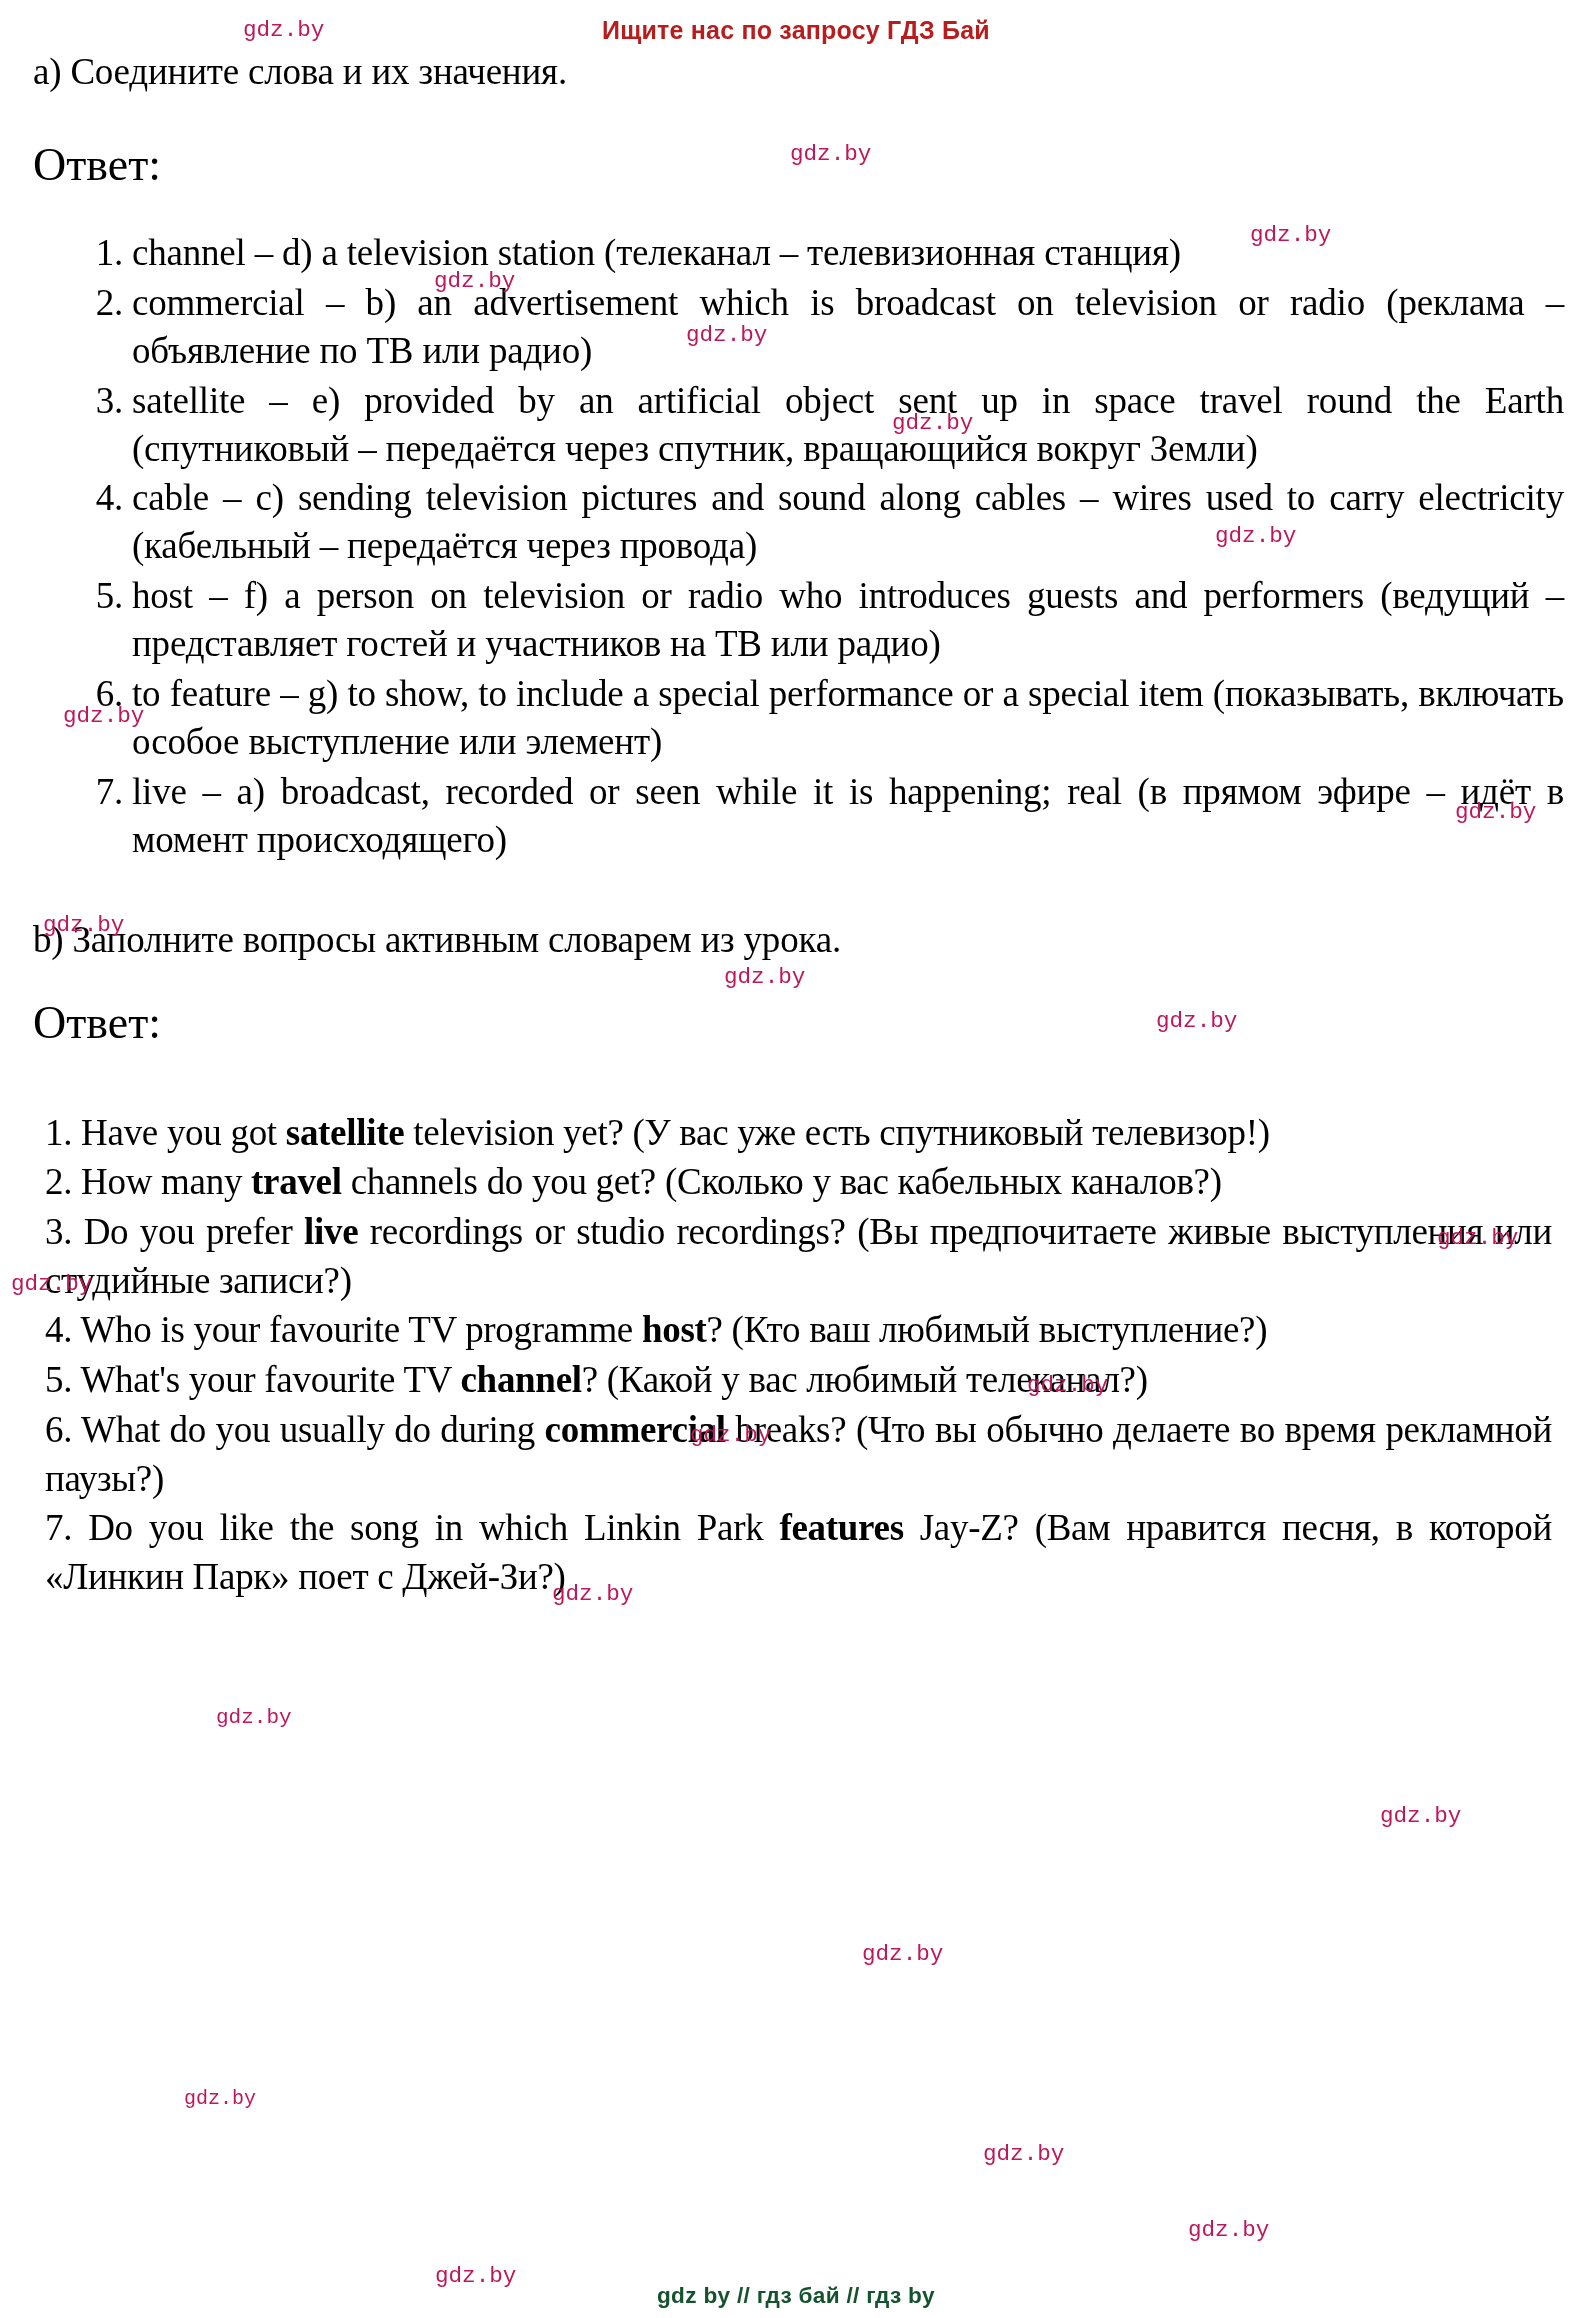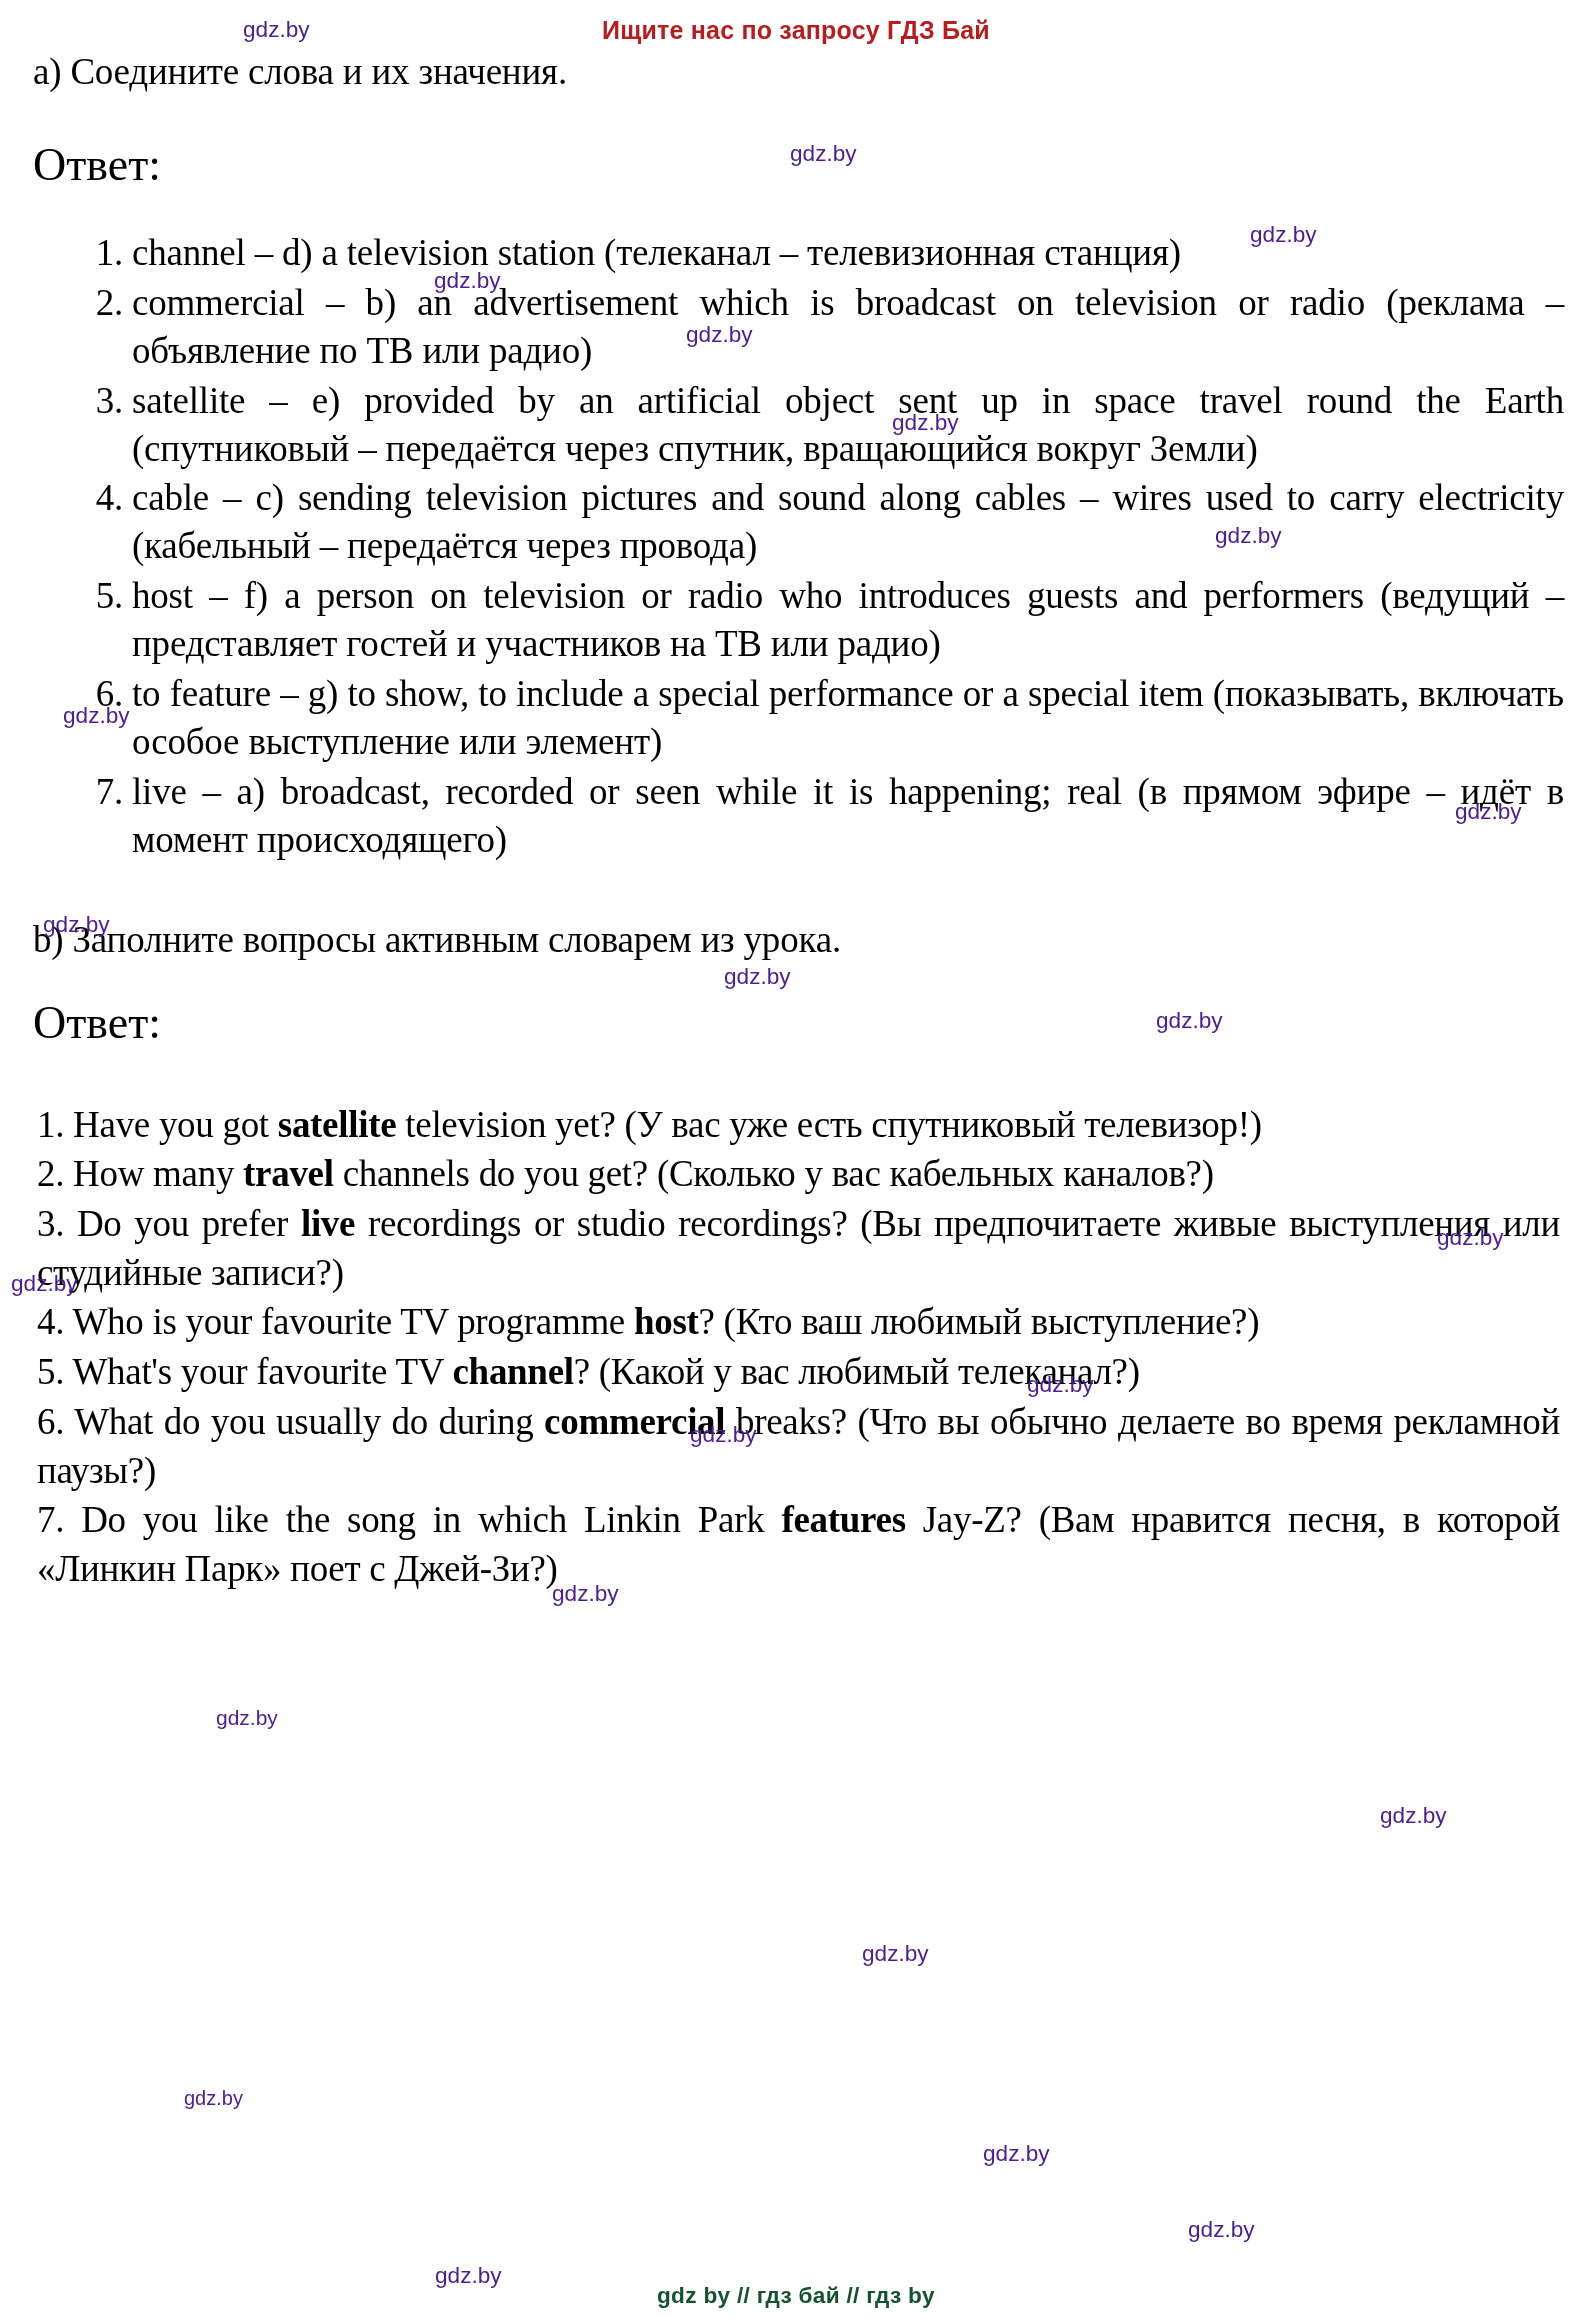--- a/index.html
+++ b/index.html
@@ -91,40 +91,40 @@
     top: 0;
     width: 38px;
     text-align: right;
   }
   ol.match-list > li .txt {
     display: block;
   }
 
   
   ol.q-list {
-    margin: 4px;
+    margin: 12px;
     padding: 0;
     list-style: none;
     font-size: 37px;
     line-height: 1.32;
   }
   ol.q-list > li {
     text-align: justify;
     text-justify: inter-word;
     letter-spacing: -0.3px;
     margin-bottom: 0.8px;
   }
   ol.q-list > li b { font-weight: bold; }
 
   
   .wm {
     position: absolute;
-    font-family: Liberation Sans, sans-serif;
+    font-family: Liberation Mono, monospace;
     font-weight: normal;
-    color: #4c1d95;
+    color: #be185d;
     white-space: nowrap;
     pointer-events: none;
   }
 
   
   .site-footer {
     position: absolute;
     left: 0;
     bottom: 10px;
     width: 100%;

